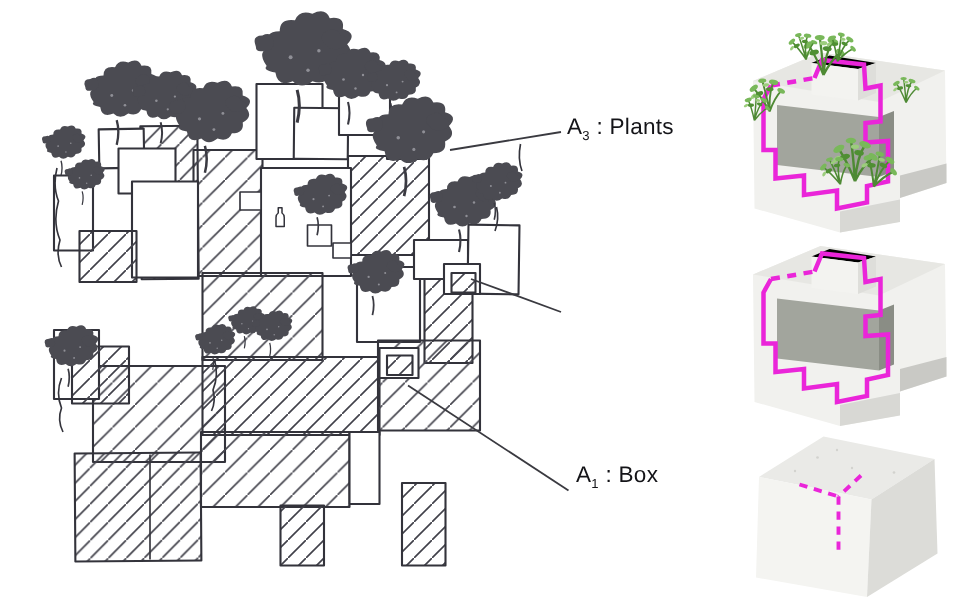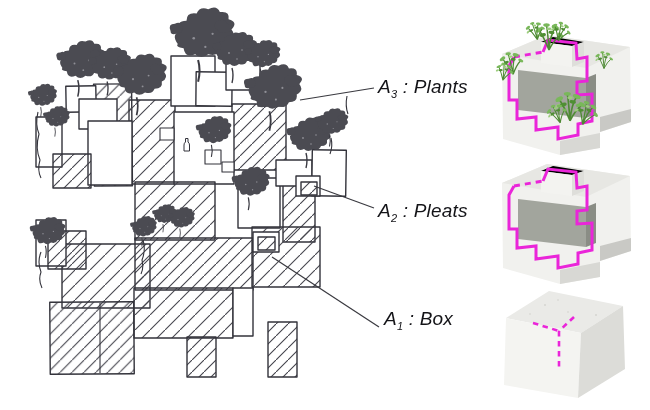--- a/index.html
+++ b/index.html
@@ -2,22 +2,22 @@
 <html><head>
 <meta charset="utf-8">
 <style>
   html,body{margin:0;padding:0;background:#ffffff;}
   .stage{
     position:relative;width:650px;height:410px;background:#ffffff;overflow:hidden;
     font-family:"Liberation Sans",sans-serif;
   }
   .art{position:absolute;left:0;top:0;width:650px;height:410px;}
   .label{
-    position:absolute;font-size:19px;color:#141418;letter-spacing:.2px;
-    white-space:nowrap;line-height:1.2;font-style:italic;
+    position:absolute;font-size:15px;color:#141418;letter-spacing:.2px;
+    white-space:nowrap;line-height:1.2;
   }
   .label sub{font-size:.58em;line-height:0;}
   .label .sep{white-space:pre;}
 </style>
 </head>
 <body>
 
 <div class="stage">
 
   <svg class="art" viewBox="0 0 650 410" aria-hidden="true">
@@ -191,19 +191,16 @@
         <path d="M533,323 L559,331"></path>
         <path d="M574,317 L559,331"></path>
         <path d="M559,331 L559,367"></path>
       </g>
     </g>
   </svg>
 
   <div class="label" style="left:378px;top:76px">
     <span>A</span><sub>3</sub><span class="sep"> : </span><span>Plants</span>
   </div>
-  <div class="label" style="left:378px;top:200px">
-    <span>A</span><sub>2</sub><span class="sep"> : </span><span>Pleats</span>
-  </div>
   <div class="label" style="left:384px;top:308px">
     <span>A</span><sub>1</sub><span class="sep"> : </span><span>Box</span>
   </div>
 </div>
 
 </body></html>

